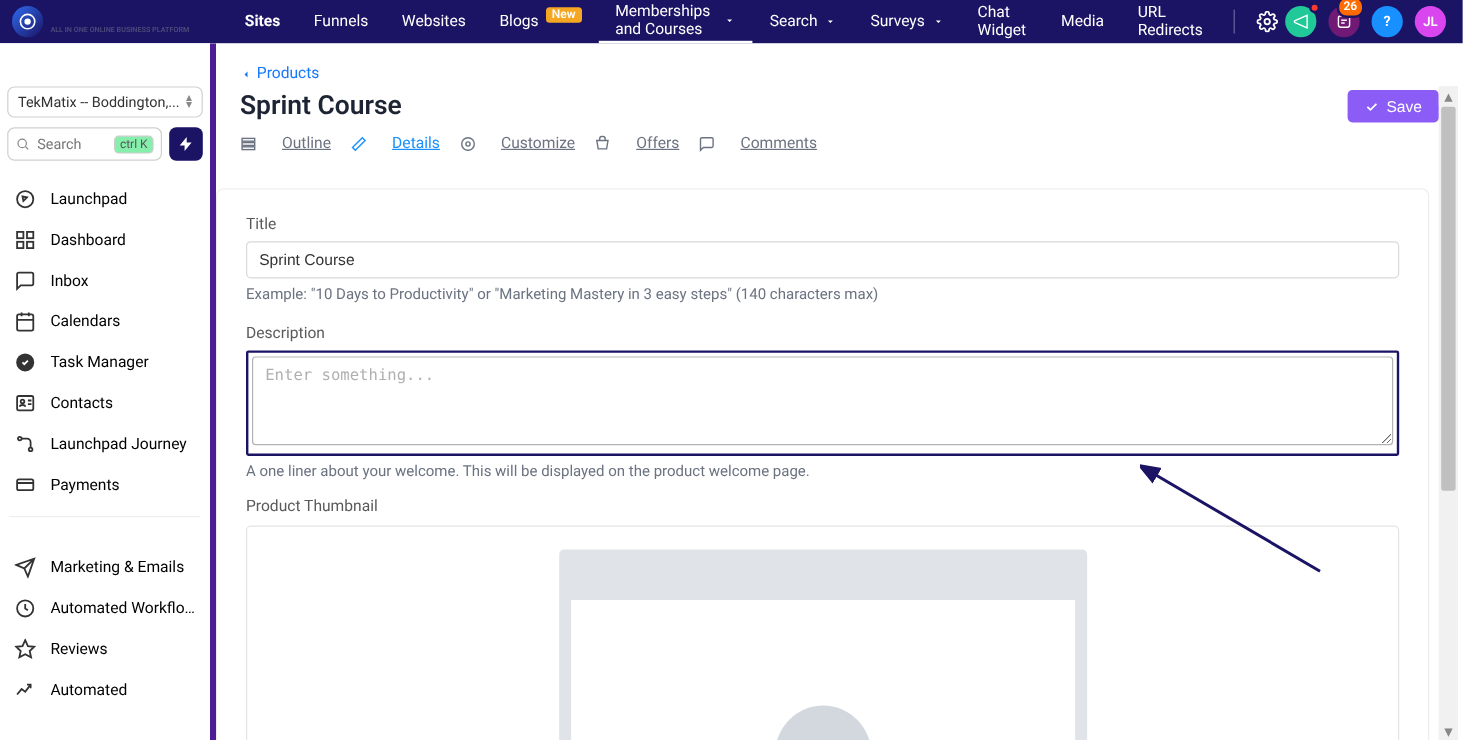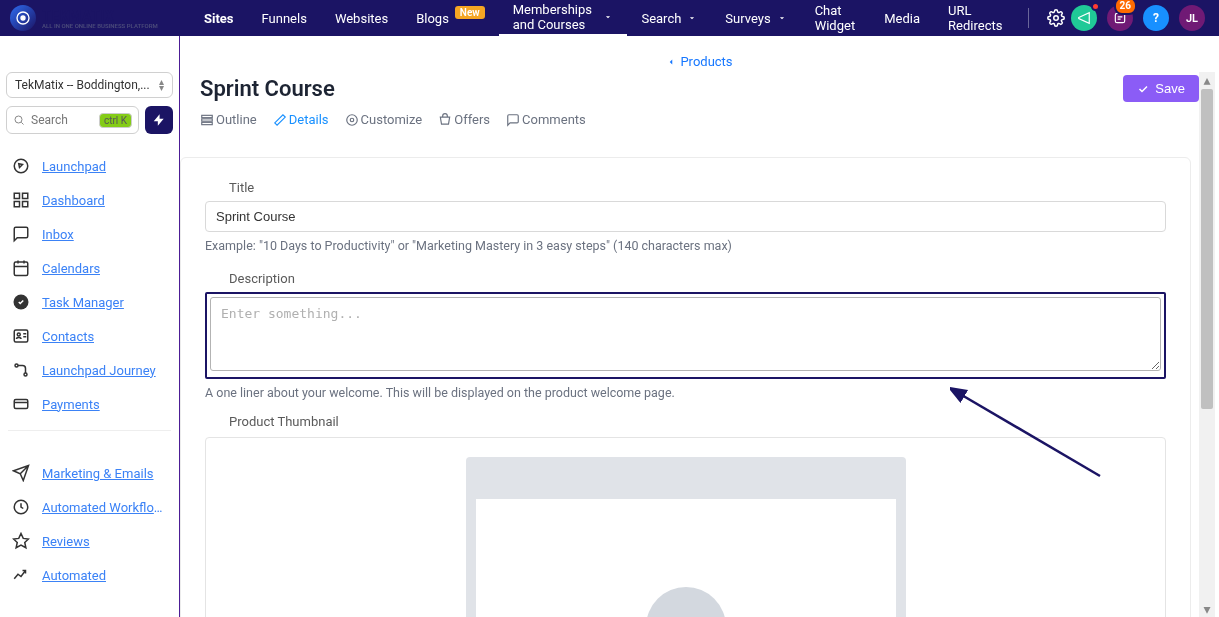--- a/index.html
+++ b/index.html
@@ -53,42 +53,42 @@
     .topbar .spacer { flex: 1; }
     .topbar .right-icons { display: flex; align-items: center; gap: 10px; padding-right: 14px; }
     .circle {
       width: 26px; height: 26px; border-radius: 50%;
       display: flex; align-items: center; justify-content: center;
       color: #fff; font-size: 12px; position: relative;
     }
     .c-green { background: #20c997; }
     .c-orange { background: #701a75; }
     .c-blue { background: #1890ff; }
-    .c-user { background: #701a75; font-size: 11px; font-weight: 600; }
+    .c-user { background: #d946ef; font-size: 11px; font-weight: 600; }
     .dot-badge {
       position: absolute; top: -3px; right: -3px;
       width: 9px; height: 9px; border-radius: 50%;
       background: #ff3b30; border: 2px solid #1b1464;
     }
     .count-badge {
       position: absolute; top: -8px; right: -4px;
       background: #ff6b00; color: #fff; font-size: 10px; font-weight: 700;
       padding: 0 4px; border-radius: 8px; border: 2px solid #1b1464;
       min-width: 18px; text-align: center; line-height: 14px;
     }
     .chev-down {
       width: 10px; height: 10px; display: inline-block;
     }
     .chev-down svg { width: 10px; height: 10px; }
 
     
     .layout { display: flex; flex: 1; overflow: hidden; }
     .sidebar {
       width: 180px;
-      border-right: 1px solid #4c1d95;
+      border-right: 5px solid #4c1d95;
       display: flex;
       flex-direction: column;
       padding: 6px 6px 10px 6px;
       background: #fff;
     }
     .logo-row {
       display: flex;
       align-items: center;
       justify-content: center;
       margin: -2px 0 6px 0;
@@ -115,66 +115,66 @@
       margin-top: 30px;
     }
     .account-select .updown { color:#888; font-size:10px; display:flex; flex-direction:column; line-height:6px;}
     .search-row { display: flex; gap: 6px; margin-top: 8px; }
     .search-box {
       flex: 1; border: 1px solid #d0d0d0; border-radius: 6px;
       display: flex; align-items: center; padding: 4px 6px; gap: 6px;
       font-size: 12px; color: #777;
     }
     .kbd {
-      background: #84cc16; border: 1px solid #ccc; border-radius: 4px;
+      background: #86efac; border: 1px solid #ccc; border-radius: 4px;
       font-size: 10px; padding: 1px 4px; color: #555; font-family: inherit;
     }
     .bolt-btn {
       width: 28px; height: 28px; border-radius: 6px;
       background: #1b1464; color: #fff;
       display: flex; align-items: center; justify-content: center;
       cursor: pointer;
     }
 
     .side-list { margin-top: 16px; display: flex; flex-direction: column; gap: 2px; }
     .side-item {
       display: flex; align-items: center; gap: 12px;
       padding: 7px 6px; border-radius: 4px; cursor: pointer;
-      color: #3b82f6; font-size: 13px; text-decoration: underline;
+      color: #000000; font-size: 13px;
     }
     .side-item .ic { width: 18px; height: 18px; color: #333; flex-shrink: 0; }
     .side-item .lbl { white-space: nowrap; overflow: hidden; text-overflow: ellipsis; }
     .side-hr { height: 1px; background: #eee; margin: 10px 2px; }
 
     
     .main { flex: 1; overflow: hidden; display: flex; position: relative; }
     .content-scroll { flex: 1; overflow: hidden; padding: 0; }
     .page-wrap { padding: 10px 20px 0 20px; }
-    .breadcrumb { color: #1677ff; font-size: 13px; display: flex; align-items: center; gap: 4px; margin-top: 8px; justify-content: center;}
+    .breadcrumb { color: #1677ff; font-size: 13px; display: flex; align-items: center; gap: 4px; margin-top: 8px;}
     .breadcrumb .chev { width: 10px; height: 10px; }
     .page-title-row { display: flex; justify-content: space-between; align-items: center; margin-top: 6px; }
     .page-title { font-size: 22px; font-weight: 600; color: #1d2433; }
     .save-btn {
       background: #8b5cf6; color: #fff; border: none; border-radius: 4px;
       padding: 6px 14px; font-size: 13px; cursor: pointer;
       display: flex; align-items: center; gap: 6px;
     }
     .tabs { display: flex; gap: 16px; margin-top: 10px; font-size: 13px; color: #6b7280; }
-    .tab { display: flex; align-items: center; gap: 2px; cursor: pointer; padding-bottom: 6px; }
+    .tab { display: flex; align-items: center; gap: 21px; cursor: pointer; padding-bottom: 6px; text-decoration: underline; }
     .tab.active { color: #1890ff; }
     .tab .ic { width: 14px; height: 14px; }
 
     .card {
       margin: 20px 20px 0 0;
       background: #fff;
       border: 1px solid #ececec;
       border-radius: 6px;
       padding: 22px 24px 0 24px;
     }
-    .field-label { font-size: 13px; color: #5a5a5a; margin-bottom: 6px; display: block; margin-left: 24px; }
+    .field-label { font-size: 13px; color: #5a5a5a; margin-bottom: 6px; display: block; }
     .text-input {
       width: 100%; border: 1px solid #d9d9d9; border-radius: 4px;
       padding: 7px 10px; font-size: 13px; color: #333;
     }
     .help { font-size: 12.5px; color: #6b7280; margin-top: 6px; }
 
     .desc-wrap { margin-top: 18px; }
     .textarea {
       width: 100%; border: 1px solid #b3b3b3; border-radius: 3px;
       padding: 8px 10px; font-size: 13px; color: #333; min-height: 74px;

